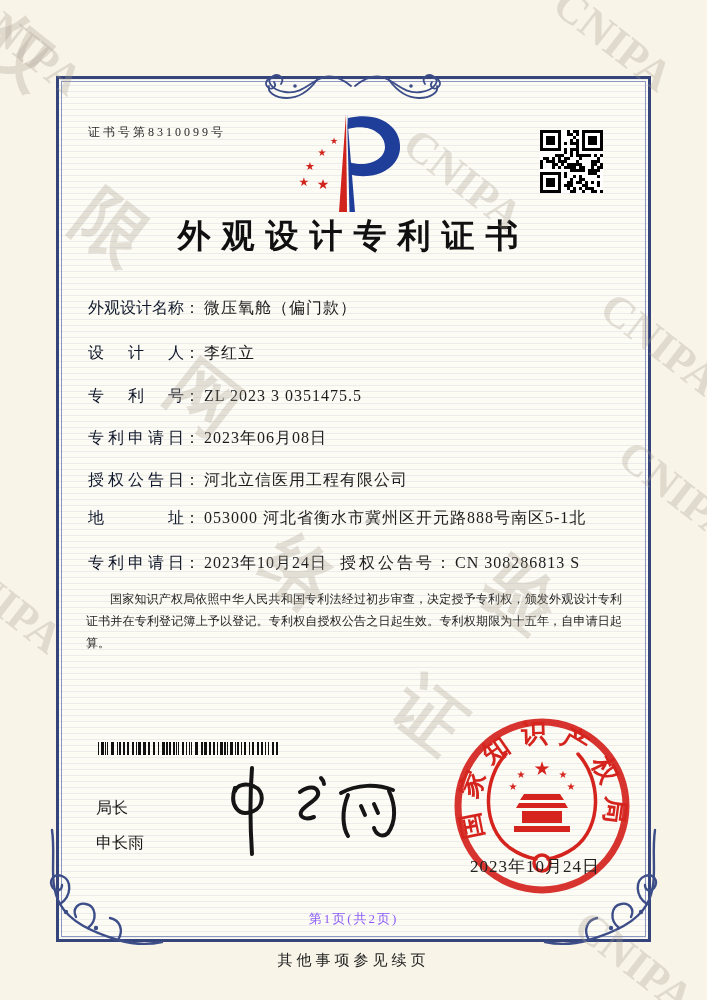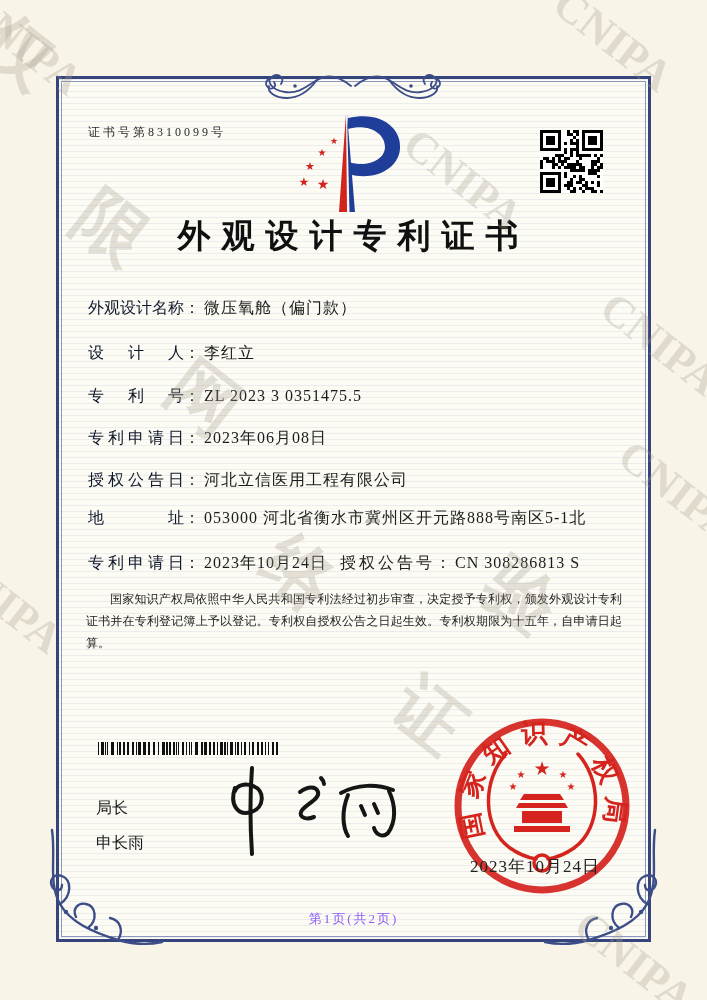--- a/index.html
+++ b/index.html
@@ -361,20 +361,21 @@
         <path d="M54 38 C 30 64 30 112 58 132 C 68 139 78 142 84 143"></path>
         <path d="M126 38 C 150 64 150 112 122 132 C 112 139 102 142 96 143"></path>
         <circle cx="90" cy="147" r="8"></circle>
       </g>
     </g>
   </svg>
 
   <div class="sealdate">2023年10月24日</div>
 
   <div class="pageinfo">第1页(共2页)</div>
+  <div class="contnote">其他事项参见续页</div>
 
   <div id="wm-layer">
       <span class="wm" style="left: -15px; top: -18px; font-size: 44px;">CNIPA</span>
       <span class="wm" style="left: 20px; top: -6px; font-size: 70px;">仅</span>
       <span class="wm" style="left: 575px; top: -22px; font-size: 44px;">CNIPA</span>
       <span class="wm" style="left: 112px; top: 170px; font-size: 70px;">限</span>
       <span class="wm" style="left: 425px; top: 118px; font-size: 44px;">CNIPA</span>
       <span class="wm" style="left: 205px; top: 340px; font-size: 70px;">网</span>
       <span class="wm" style="left: 622px; top: 282px; font-size: 44px;">CNIPA</span>
       <span class="wm" style="left: 300px; top: 515px; font-size: 70px;">络</span>

